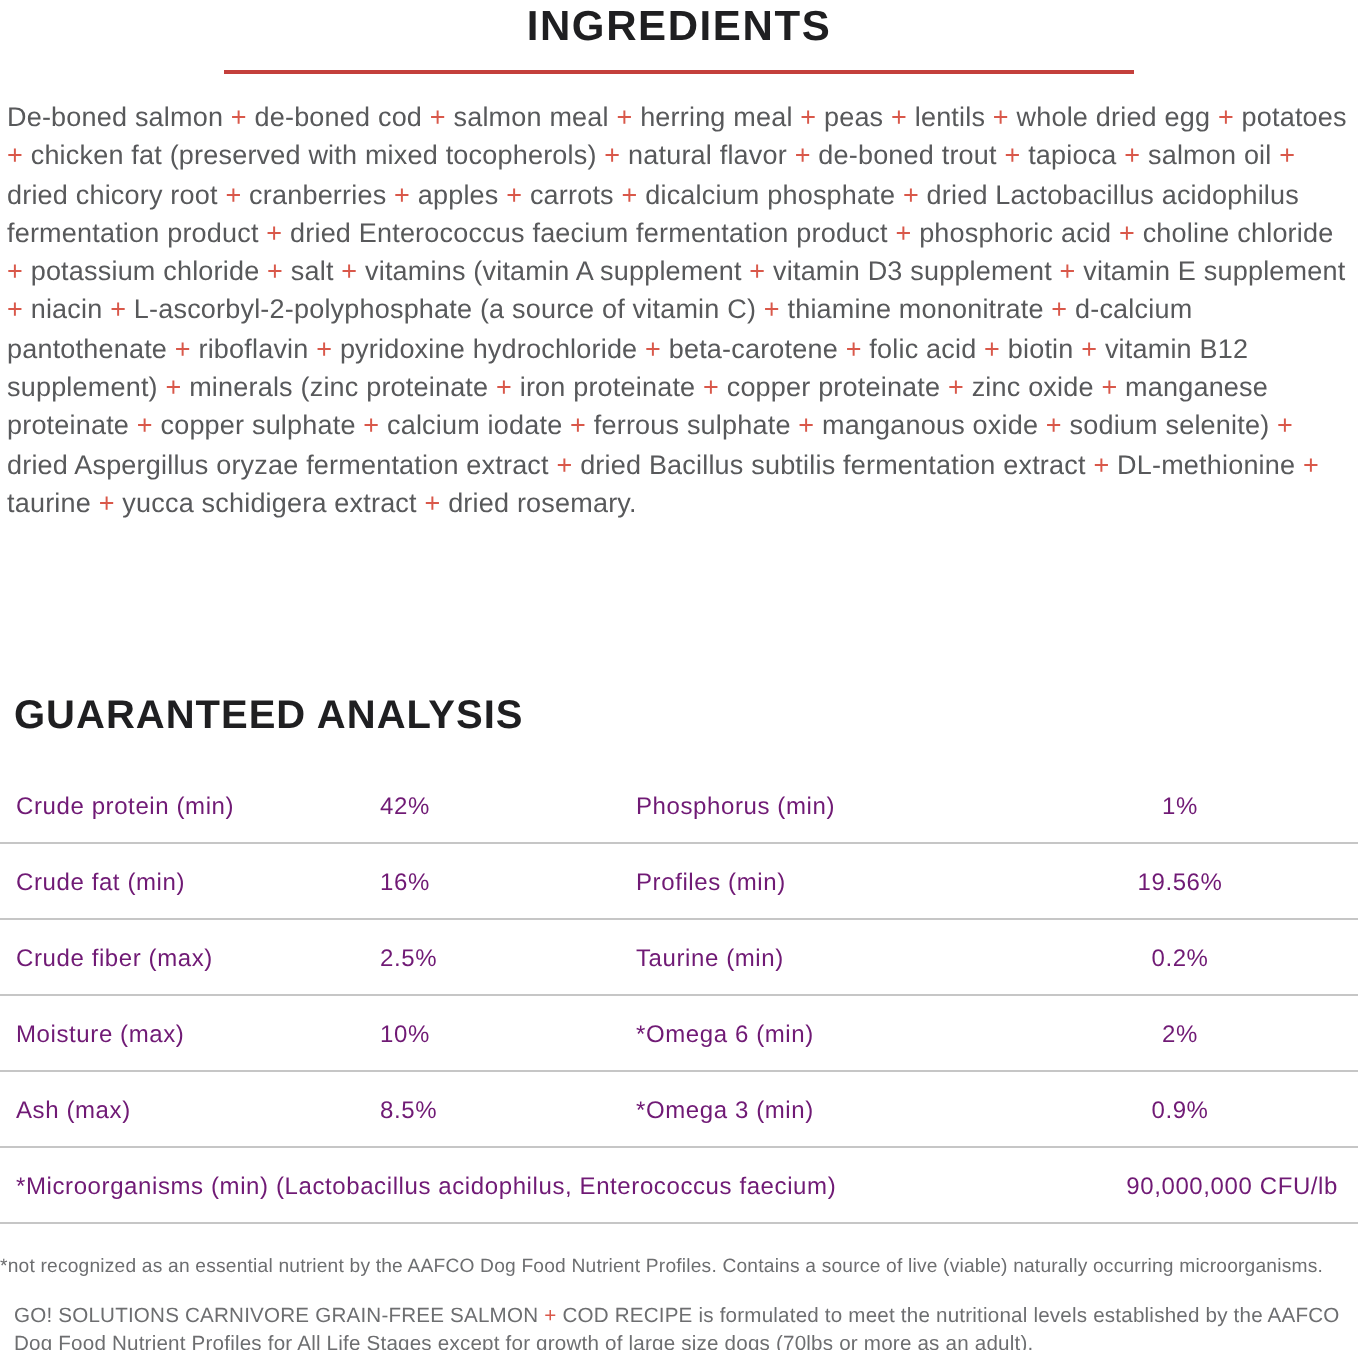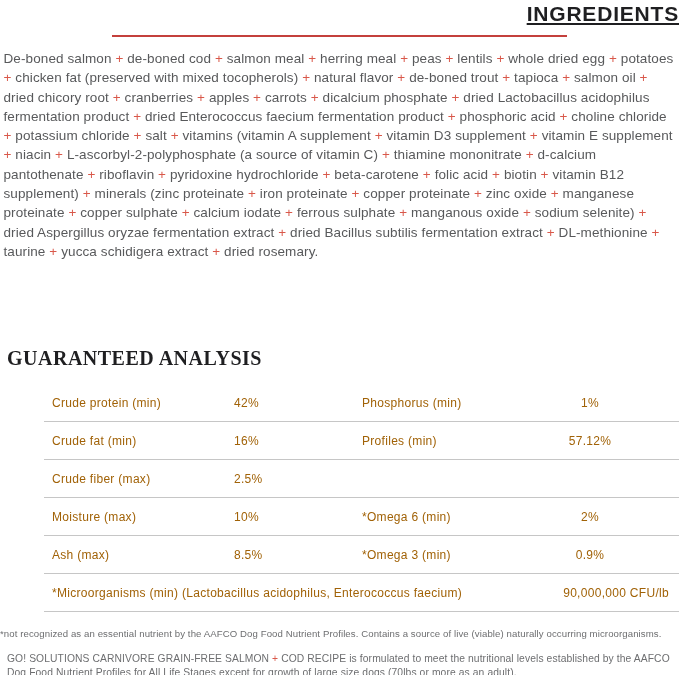--- a/index.html
+++ b/index.html
@@ -7,26 +7,25 @@
     width: 679px; height: 675px;
     background: #ffffff;
     font-family: "Liberation Sans", sans-serif;
     overflow: hidden;
     color: #58595b;
   }
   .page { width: 679px; height: 675px; position: relative; }
 
   .ingredients-title {
     margin: 2px 0 0 0;
-    text-align: right;
+    text-align: center;
     font-size: 21px;
     font-weight: bold;
     letter-spacing: 0.8px;
     color: #1f1f21;
-    text-decoration: underline;
   }
   .red-divider {
     width: 455px; height: 2px;
     background: #c4403c;
     margin: 9px auto 12px auto;
   }
   .ingredients-text {
     margin: 0 auto;
     width: 672px;
     font-size: 13.5px;
@@ -35,24 +34,23 @@
     letter-spacing: 0.1px;
   }
   .plus { color: #d9584a; }
 
   .analysis-title {
     margin: 86px 0 0 7px;
     font-size: 20px;
     font-weight: bold;
     letter-spacing: 0.5px;
     color: #1f1f21;
-    font-family: Liberation Serif, serif;
   }
 
-  .ga-table { margin-top: 14px; font-size: 12px; color: #a16207; letter-spacing: 0.3px; padding-left: 44px; }
+  .ga-table { margin-top: 14px; font-size: 12px; color: #701a75; letter-spacing: 0.3px; }
   .ga-row {
     display: flex;
     align-items: center;
     height: 37px;
     border-bottom: 1px solid #c6c6c6;
   }
   .ga-half-left { width: 310px; display: flex; align-items: center; }
   .ga-half-right { flex: 1; display: flex; align-items: flex-start; }
   .ga-label-left { flex: 1; padding-left: 8px; }
   .ga-value-left { width: 120px; text-align: left; }
@@ -99,27 +97,31 @@
           <span class="ga-value-right">1%</span>
         </div>
       </div>
       <div class="ga-row">
         <div class="ga-half-left">
           <span class="ga-label-left">Crude fat (min)</span>
           <span class="ga-value-left">16%</span>
         </div>
         <div class="ga-half-right">
           <span class="ga-label-right">Profiles (min)</span>
-          <span class="ga-value-right">57.12%</span>
+          <span class="ga-value-right">19.56%</span>
         </div>
       </div>
       <div class="ga-row">
         <div class="ga-half-left">
           <span class="ga-label-left">Crude fiber (max)</span>
           <span class="ga-value-left">2.5%</span>
+        </div>
+        <div class="ga-half-right">
+          <span class="ga-label-right">Taurine (min)</span>
+          <span class="ga-value-right">0.2%</span>
         </div>
       </div>
       <div class="ga-row">
         <div class="ga-half-left">
           <span class="ga-label-left">Moisture (max)</span>
           <span class="ga-value-left">10%</span>
         </div>
         <div class="ga-half-right">
           <span class="ga-label-right">*Omega 6 (min)</span>
           <span class="ga-value-right">2%</span>

